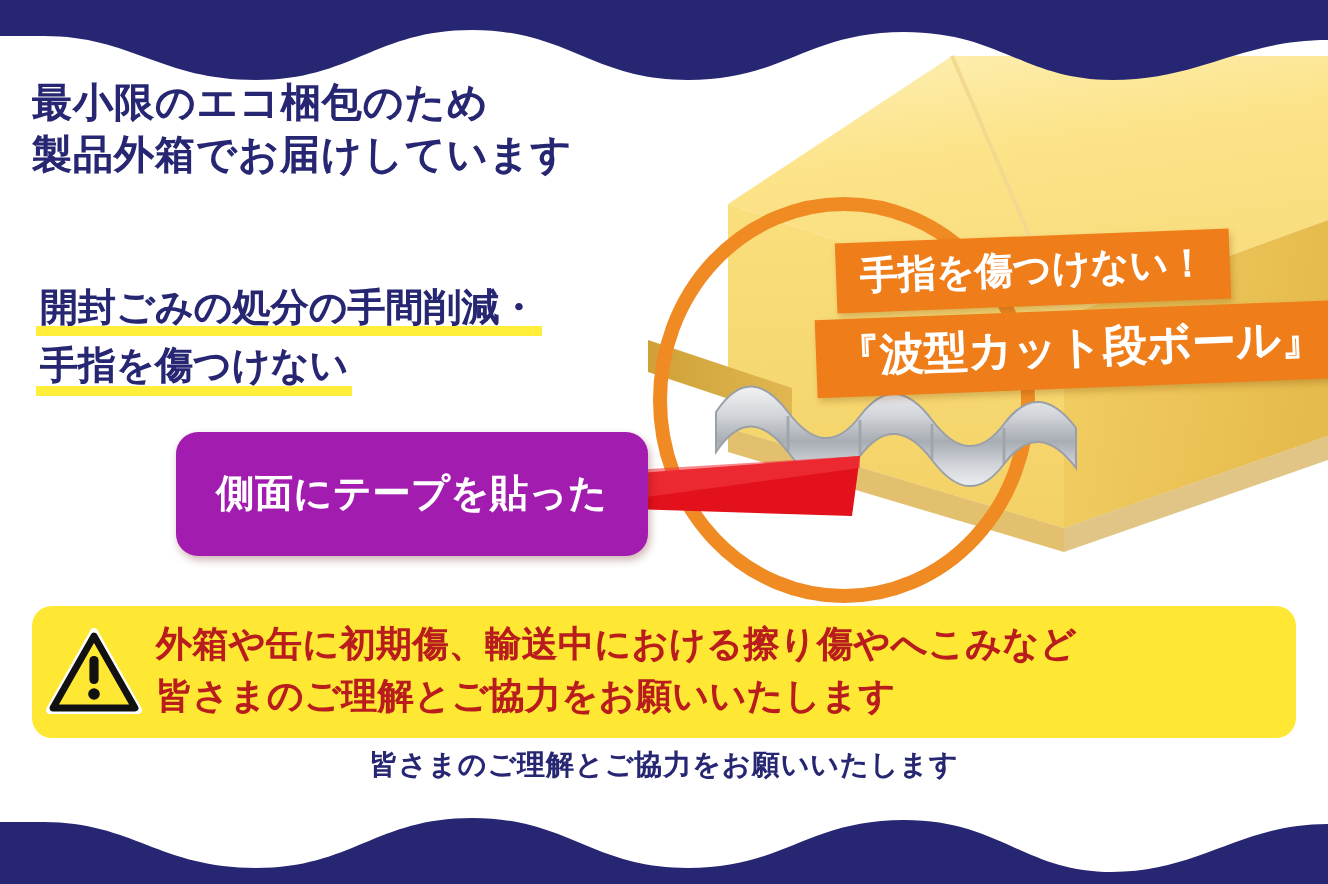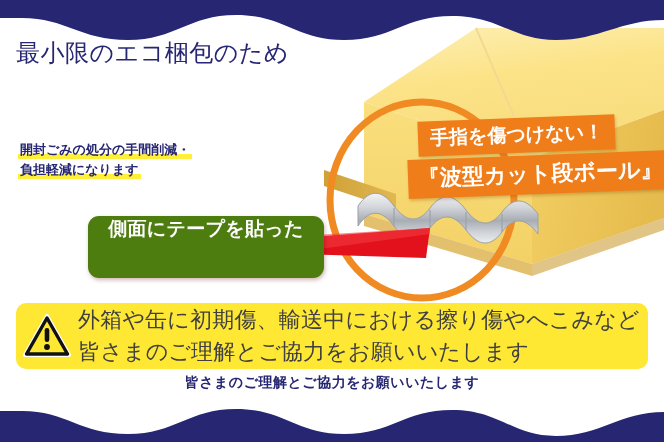--- a/index.html
+++ b/index.html
@@ -24,34 +24,34 @@
 
   
   #box-art{
     position:absolute;left:300px;top:18px;width:364px;height:300px;z-index:5;
   }
 
   
   #headline{
     position:absolute;left:16px;top:38px;z-index:20;
     color:#262673;
-    font-size:24px;line-height:1.32;
-    font-weight:400;letter-spacing:.5px;
+    font-size:20px;line-height:1.32;
+    font-weight:700;letter-spacing:.5px;
     white-space:nowrap;
     text-shadow:
       2px 0 0 #fff,-2px 0 0 #fff,0 2px 0 #fff,0 -2px 0 #fff,
       2px 2px 0 #fff,-2px 2px 0 #fff,2px -2px 0 #fff,-2px -2px 0 #fff,
       3px 0 0 #fff,-3px 0 0 #fff,0 3px 0 #fff,0 -3px 0 #fff;
   }
   #headline .hl{display:block;}
 
   
   #subcopy{
     position:absolute;left:18px;top:140px;z-index:20;
-    font-size:13px;line-height:1.55;font-weight:700;
+    font-size:19px;line-height:1.55;font-weight:700;
     color:#262673;white-space:nowrap;
   }
   #subcopy .sl{display:block;position:relative;width:max-content;padding:0 2px;}
   #subcopy .sl::after{
     content:"";position:absolute;left:0;right:0;bottom:1px;height:5px;
     background:#ffef3a;z-index:-1;
   }
 
   
   .obanner{
@@ -65,39 +65,39 @@
     font-size:19px;transform:rotate(-2.2deg);
   }
   #obanner-2{
     left:408px;top:155px;padding:4px 10px 5px 10px;
     font-size:22px;transform:rotate(-2.2deg);
   }
 
   
   #red-callout{
     position:absolute;left:88px;top:216px;width:236px;height:62px;z-index:24;
-    background:#4d7c0f;border-radius:11px;
+    background:#a21caf;border-radius:11px;
     box-shadow:1px 2px 4px rgba(100,0,0,.3);
-    display:flex;flex-direction:column;align-items:center;justify-content:space-between;
+    display:flex;flex-direction:column;align-items:center;justify-content:center;
   }
   #red-callout .rl{
     display:block;color:#ffffff;font-weight:700;font-size:19px;line-height:1.28;
     white-space:nowrap;letter-spacing:.3px;
   }
   #red-tail{position:absolute;left:300px;top:228px;width:130px;height:54px;z-index:23;}
 
   
   #warn-panel{
     position:absolute;left:16px;top:303px;width:632px;height:66px;z-index:26;
     background:#ffe833;border-radius:10px;
     display:flex;align-items:center;
   }
   #warn-icon{width:62px;flex:0 0 62px;display:flex;align-items:center;justify-content:center;}
   #warn-text{
-    color:#404040;font-weight:400;font-size:22px;line-height:1.45;
+    color:#b91c1c;font-weight:700;font-size:18px;line-height:1.45;
     white-space:nowrap;letter-spacing:.2px;
   }
   #warn-text .wl{display:block;}
 
   
   #closing{
     position:absolute;left:0;top:374px;width:664px;z-index:26;
     text-align:center;color:#262673;
     font-size:14px;font-weight:700;white-space:nowrap;letter-spacing:.5px;
   }
@@ -172,25 +172,26 @@
     </g>
   </svg>
 
   <svg id="red-tail" viewBox="0 0 130 54">
     <polygon points="0,10 130,0 126,30 0,26" fill="#e3111c"></polygon>
     <polygon points="0,8 130,0 130,6 12,22" fill="#f2383f" opacity="0.6"></polygon>
   </svg>
 
   <div id="headline">
     <span class="hl">最小限のエコ梱包のため</span>
+    <span class="hl">製品外箱でお届けしています</span>
   </div>
 
   <div id="subcopy">
     <span class="sl">開封ごみの処分の手間削減・</span>
-    <span class="sl">負担軽減になります</span>
+    <span class="sl">手指を傷つけない</span>
   </div>
 
   <div class="obanner" id="obanner-1">手指を傷つけない！</div>
   <div class="obanner" id="obanner-2">『波型カット段ボール』</div>
 
   <div id="red-callout">
     <span class="rl">側面にテープを貼った</span>
   </div>
 
   <div id="warn-panel">

